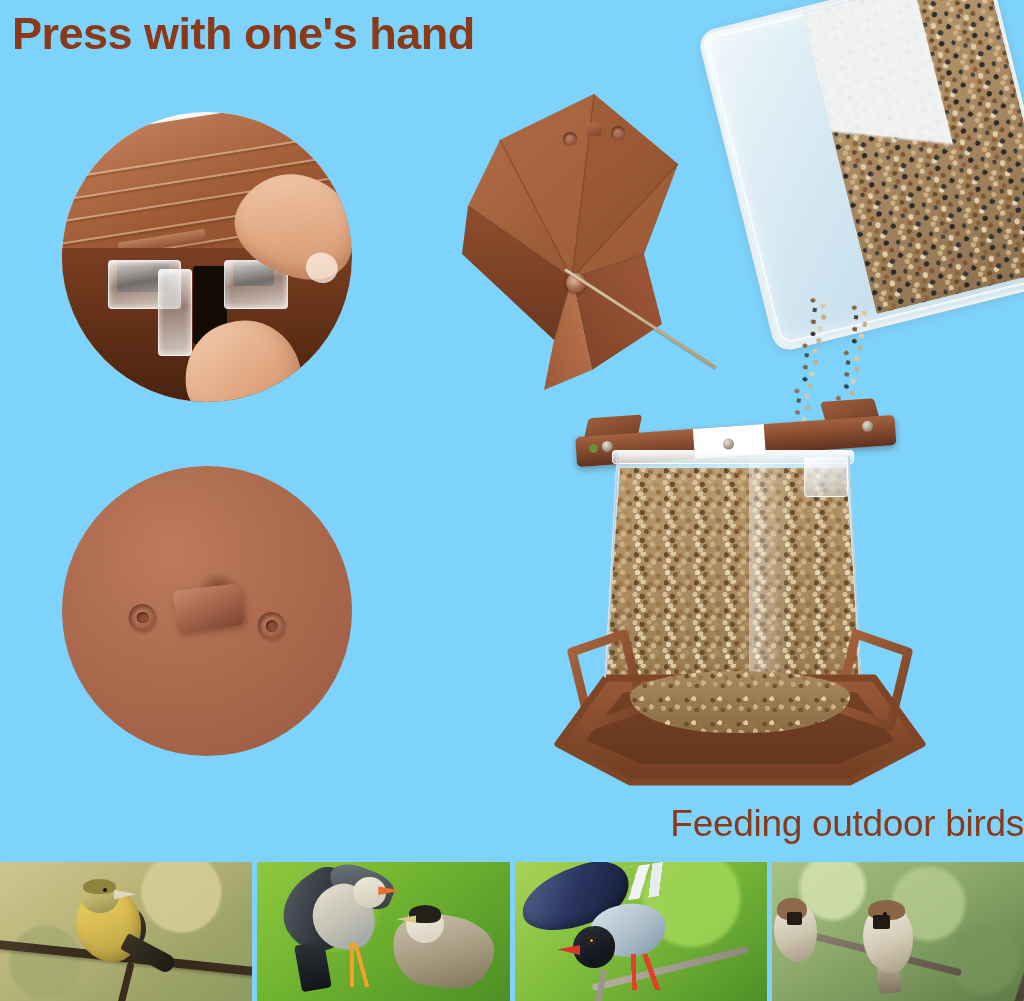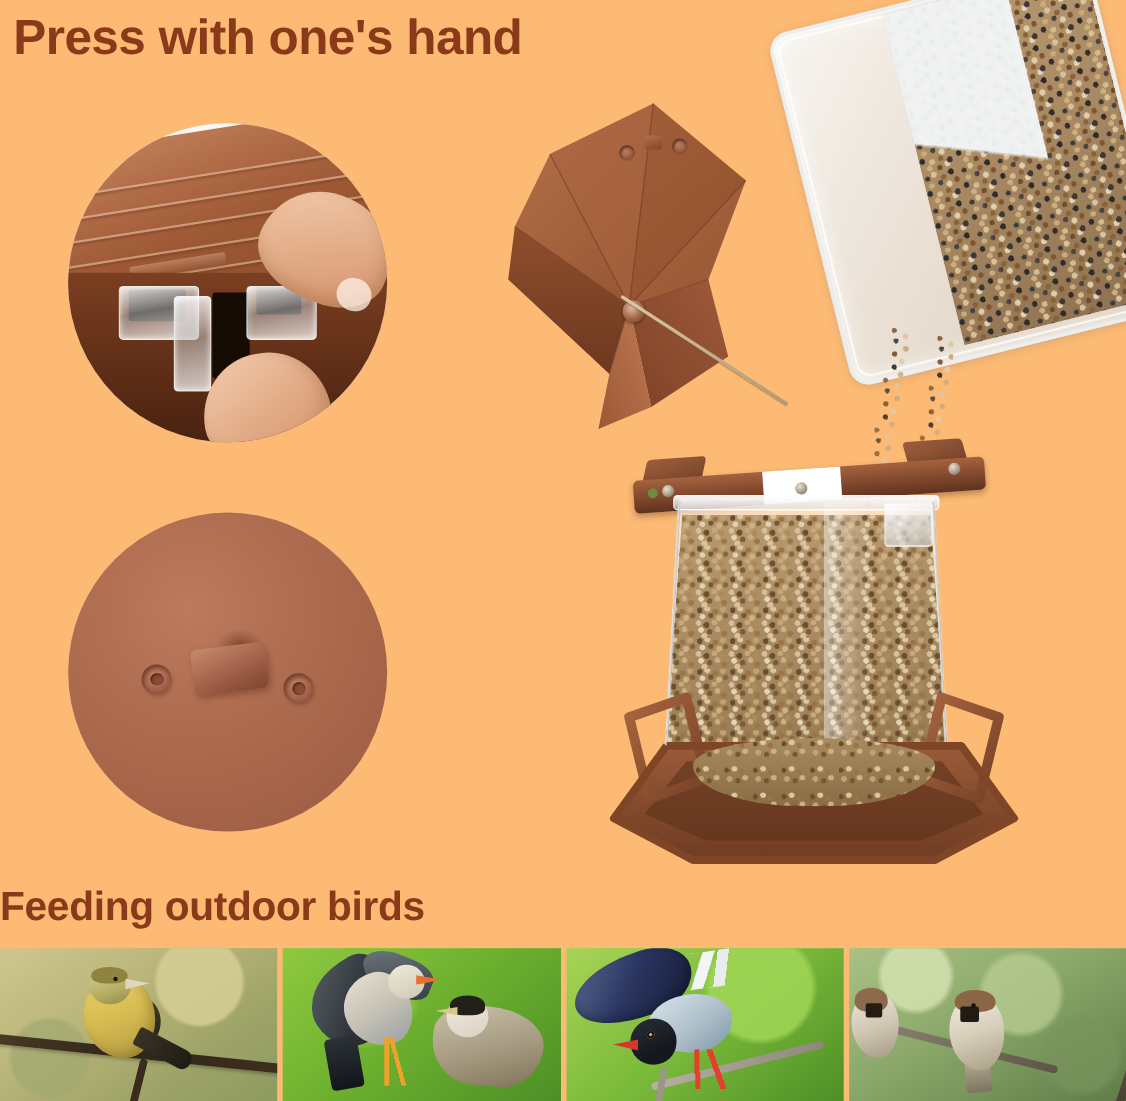--- a/index.html
+++ b/index.html
@@ -10,44 +10,44 @@
     height: 1001px;
     background: #ffffff;
     font-family: "Liberation Sans", sans-serif;
     overflow: hidden;
   }
 
   #page {
     position: relative;
     width: 1024px;
     height: 1001px;
-    background: #fdba74;
+    background: #7dd3fc;
   }
 
   
   .headline {
     position: absolute;
     left: 12px;
     top: 8px;
     font-size: 45px;
     font-weight: bold;
     letter-spacing: -0.5px;
     color: #8a3a19;
     white-space: nowrap;
     line-height: 1.15;
   }
 
   .subcaption {
     position: absolute;
     left: 0;
     top: 803px;
     width: 1024px;
-    text-align: left;
+    text-align: right;
     font-size: 37px;
-    font-weight: bold;
+    font-weight: normal;
     letter-spacing: -0.3px;
     color: #8a3a19;
     white-space: nowrap;
   }
 
   
   .circle-photo {
     position: absolute;
     border-radius: 50%;
     overflow: hidden;

